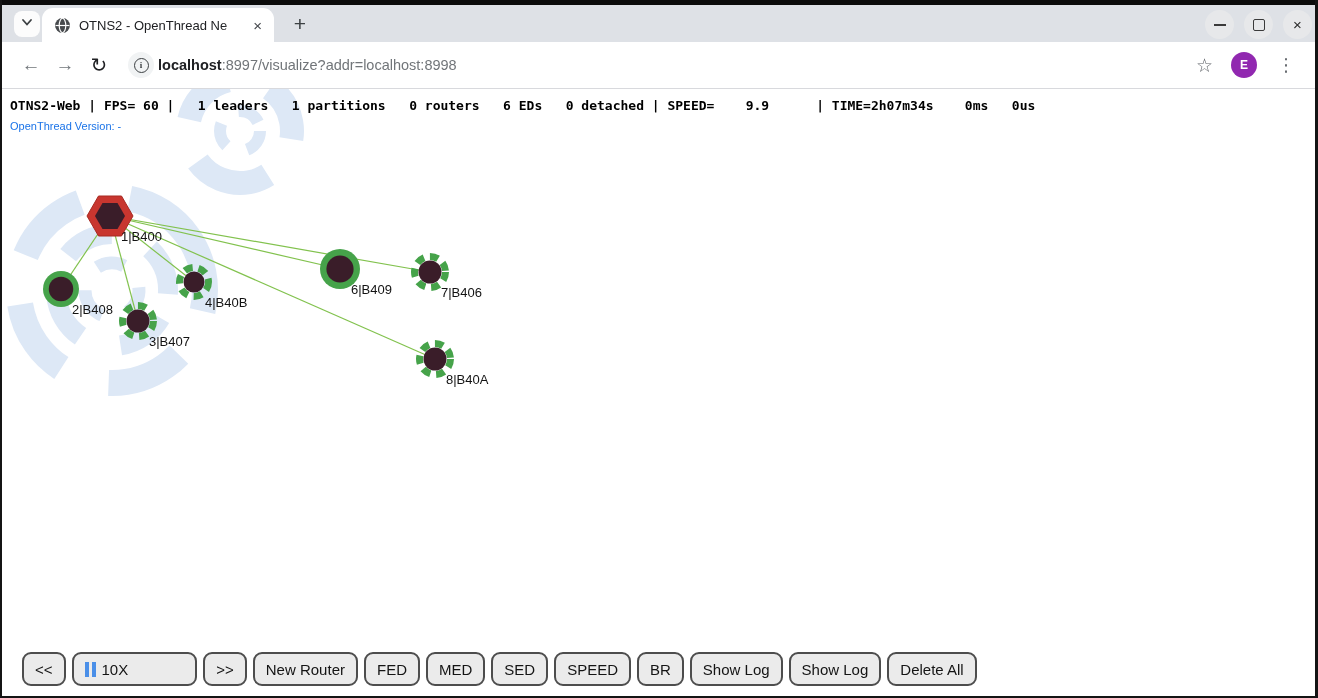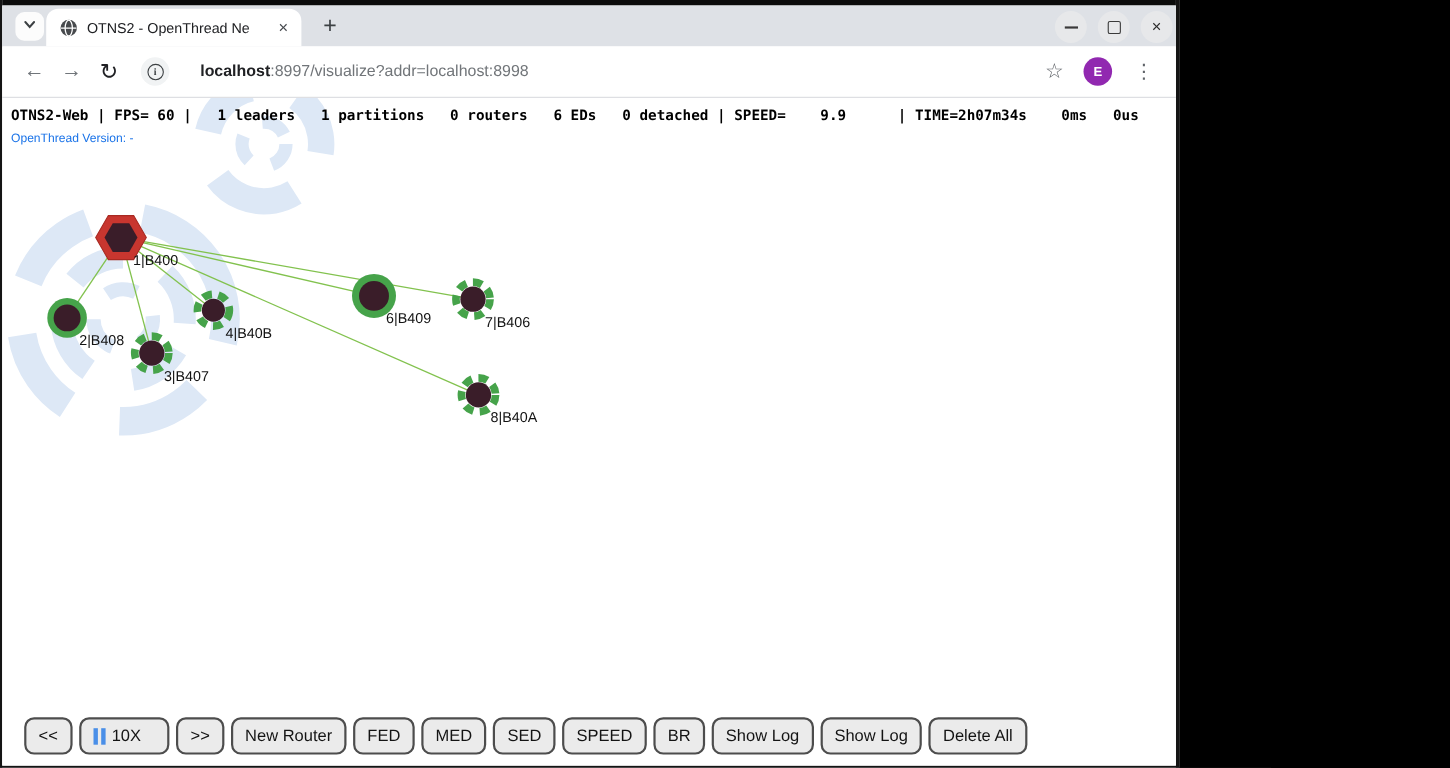--- a/index.html
+++ b/index.html
@@ -1,17 +1,17 @@
 <!DOCTYPE html>
 <html><head>
 <meta charset="utf-8">
 <style>
   html,body{margin:0;padding:0;background:#000;}
   body{width:1318px;height:698px;overflow:hidden;font-family:"Liberation Sans",sans-serif;}
-  .frame{width:1072px;height:698px;box-sizing:border-box;display:flex;flex-direction:column;
+  .frame{width:1318px;height:698px;box-sizing:border-box;display:flex;flex-direction:column;
          border-left:2px solid #141414;border-right:3px solid #141414;border-bottom:2px solid #141414;background:#fff;}
   
   .top-strip{height:5px;background:#0b0b0b;flex:0 0 auto;}
   
   .tab-bar{height:37px;background:#dee1e6;position:relative;display:flex;align-items:flex-end;flex:0 0 auto;}
   .tab-search-btn{position:absolute;left:12px;top:6px;width:26px;height:26px;border-radius:8px;background:#fcfcfc;
                   display:flex;align-items:center;justify-content:center;cursor:pointer;}
   .tab{margin-left:40px;width:232px;height:34px;background:#fff;border-radius:11px 11px 0 0;
        display:flex;align-items:center;padding:0 8px;box-sizing:border-box;}
   .favicon{width:17px;height:17px;margin:0 8px 0 4px;flex:0 0 auto;display:flex;}
@@ -29,39 +29,39 @@
   
   .nav-bar{height:46px;background:#fff;display:flex;align-items:center;padding:0 14px;
            border-bottom:1px solid #d8d9dd;flex:0 0 auto;}
   .nav-ic{width:30px;height:30px;display:flex;align-items:center;justify-content:center;font-size:19px;
           color:#70757a;margin-right:4px;cursor:pointer;}
   .nav-ic.refresh{color:#202124;font-size:20px;}
   .info-chip{width:26px;height:26px;border-radius:50%;background:#f1f3f4;display:flex;align-items:center;justify-content:center;
              margin-left:10px;cursor:pointer;}
   .info-circle{width:13px;height:13px;border:1.5px solid #3c4043;border-radius:50%;display:flex;align-items:center;
                justify-content:center;font-size:9px;font-weight:bold;color:#3c4043;font-family:"Liberation Serif",serif;}
-  .url-text{margin-left:28px;font-size:14.5px;white-space:nowrap;flex:1;overflow:hidden;}
+  .url-text{margin-left:4px;font-size:14.5px;white-space:nowrap;flex:1;overflow:hidden;}
   .url-host{color:#202124;font-weight:bold;}
   .url-rest{color:#717579;}
   .star{font-size:19px;color:#5f6368;margin:0 8px;cursor:pointer;}
   .avatar{width:26px;height:26px;border-radius:50%;background:#9128b0;color:#fff;font-size:12px;font-weight:bold;
           display:flex;align-items:center;justify-content:center;margin:0 10px;cursor:pointer;}
   .menu-dots{font-size:18px;color:#5f6368;margin-left:4px;padding:0 6px;cursor:pointer;}
   
   .content{position:relative;flex:1;background:#fff;overflow:hidden;}
   #net-svg{position:absolute;left:0;top:0;}
   .status-line{position:absolute;left:8px;top:9px;font-family:"DejaVu Sans Mono","Liberation Mono",monospace;
                font-weight:bold;font-size:13px;color:#000;white-space:pre;}
   .version-line{position:absolute;left:8px;top:31px;font-size:11px;color:#1a73e8;}
   
   .toolbar{position:absolute;left:20px;bottom:10px;display:flex;gap:6px;align-items:center;}
   .tb-btn{height:34px;box-sizing:border-box;background:#ebebeb;border:2px solid #4d4d4d;border-radius:9px;
           font-family:"Liberation Sans",sans-serif;font-size:15px;color:#141414;display:flex;align-items:center;
           padding:0 11px;white-space:nowrap;cursor:pointer;}
-  .tb-btn.speed{padding-right:24px;align-items:center;}
+  .tb-btn.speed{padding-right:67px;align-items:center;}
   .pause-icon{display:inline-flex;gap:3px;margin-right:6px;}
   .pause-icon i{display:block;width:4px;height:15px;background:#4a8fe8;}
   svg text{font-family:"Liberation Sans",sans-serif;}
 </style>
 </head>
 <body>
 
 <div class="frame">
 
   <div class="top-strip"></div>

